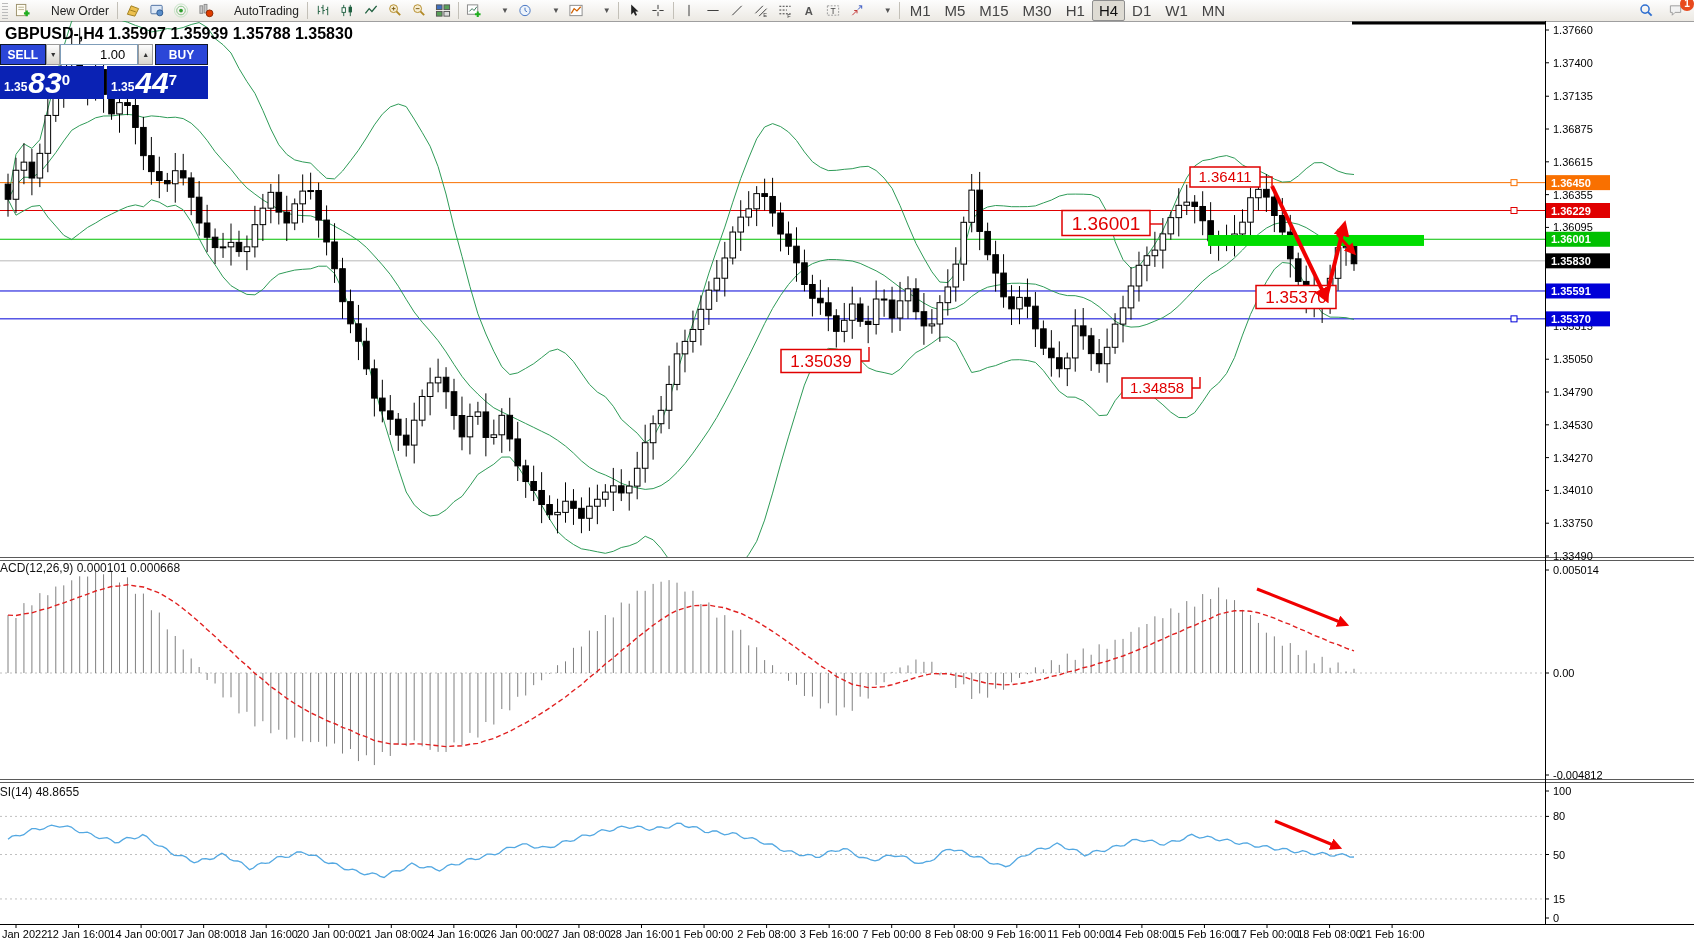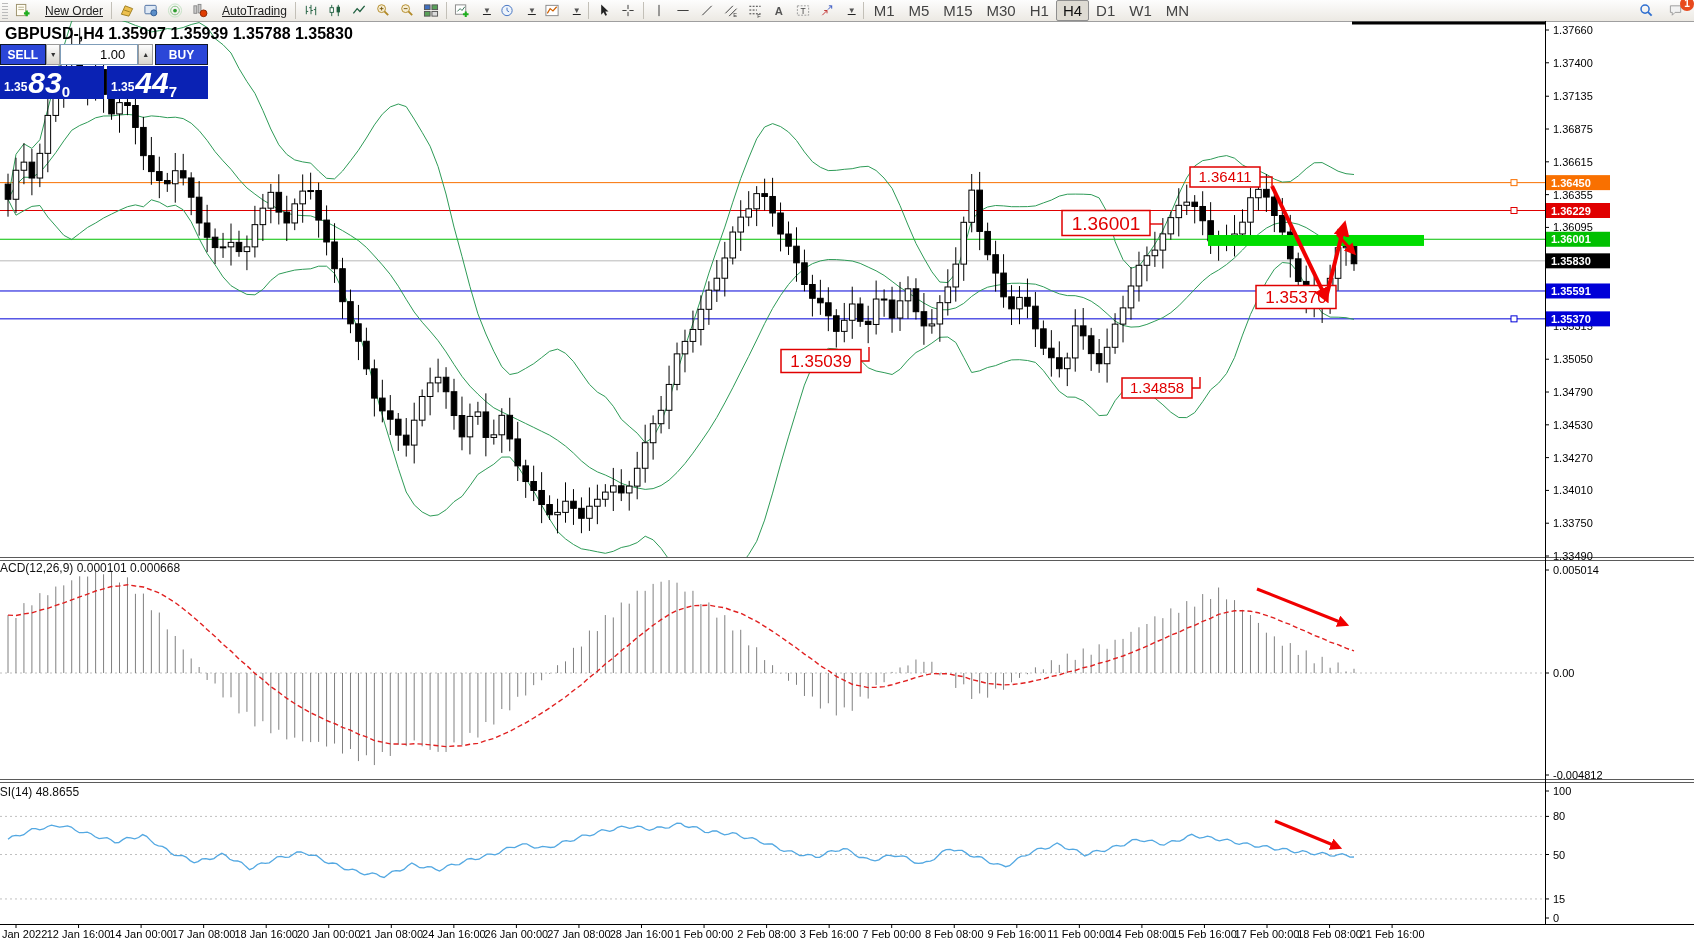--- a/index.html
+++ b/index.html
@@ -5,22 +5,22 @@
   html,body{margin:0;padding:0;background:#fff;}
   #root{position:relative;width:1694px;height:946px;overflow:hidden;background:#fff;
         font-family:"Liberation Sans",sans-serif;}
   
   #toolbar{position:absolute;left:0;top:0;width:1694px;height:21px;
     background:linear-gradient(#fdfdfd,#ece9e3);border-bottom:1px solid #9f9f9f;
     display:flex;align-items:center;font-size:12px;color:#333;}
   .grip{width:6px;height:16px;margin:0 2px;
     background:repeating-linear-gradient(#bbb 0 1px,transparent 1px 3px);}
   .sep{width:1px;height:17px;background:#c3c0b8;margin:0 3px;}
-  .tb-btn,.tb-ic{display:inline-flex;align-items:center;gap:14px;background:none;border:1px solid transparent;
-    padding:0 4px;height:19px;font:inherit;color:#222;cursor:default;text-decoration:underline;}
+  .tb-btn,.tb-ic{display:inline-flex;align-items:center;gap:20px;background:none;border:1px solid transparent;
+    padding:0 4px;height:19px;font:inherit;color:#222;cursor:default;}
   .tb-ic{padding:0 3px;}
   .icn{width:16px;height:15px;display:block;}
   .caret{font-size:8px;color:#555;margin-left:-1px;}
   .tf{padding:1px 6px;font-size:15px;color:#444;border:1px solid transparent;}
   .tf.active{background:#dedbd3;border:1px solid #8e8e8e;border-radius:2px;color:#111;}
   .tb-right{margin-left:auto;display:flex;align-items:center;gap:6px;padding-right:6px;}
   .badge{position:absolute;right:-7px;top:-5px;width:14px;height:14px;border-radius:50%;
     background:#e8491d;color:#fff;font-size:10px;font-weight:bold;line-height:14px;text-align:center;}
   
   #chart-region{position:absolute;left:0;top:21px;width:1694px;height:925px;}
@@ -34,21 +34,21 @@
   #tp-row1{display:flex;height:21px;}
   .tp-btn{color:#fff;background:#2b46d8;border:1px solid #0f172a;font-size:12px;font-weight:bold;
     display:flex;align-items:center;justify-content:center;}
   #tp-sell{width:48px;}
   #tp-buy{width:56px;margin-left:2px;}
   .spin{width:14px;background:linear-gradient(#fdfdfd,#d8d5ce);border:1px solid #9a9a9a;
     font-size:7px;color:#333;display:flex;align-items:center;justify-content:center;}
   #tp-vol{width:70px;background:#fff;border:1px solid #7f9db9;font-size:13px;color:#000;
     display:flex;align-items:center;justify-content:flex-end;padding-right:12px;}
   #tp-row2{display:flex;height:33px;margin-top:1px;}
-  .tp-price{background:#0a22b4;color:#fff;display:flex;align-items:flex-end;padding:16px 2px 1px 4px;}
+  .tp-price{background:#0a22b4;color:#fff;display:flex;align-items:flex-end;padding:4px 2px 1px 4px;}
   #tp-sell-price{width:99px;}
   #tp-buy-price{width:96px;margin-left:3px;}
   .pp-pre{font-size:12px;font-weight:bold;margin:0 1px 4px 0;}
   .pp-big{font-size:30px;font-weight:bold;line-height:30px;font-style:italic;}
   .pp-sup{font-size:15px;font-weight:bold;align-self:flex-start;margin-top:1px;}
 </style>
 </head>
 <body>
 
 <div id="root">

